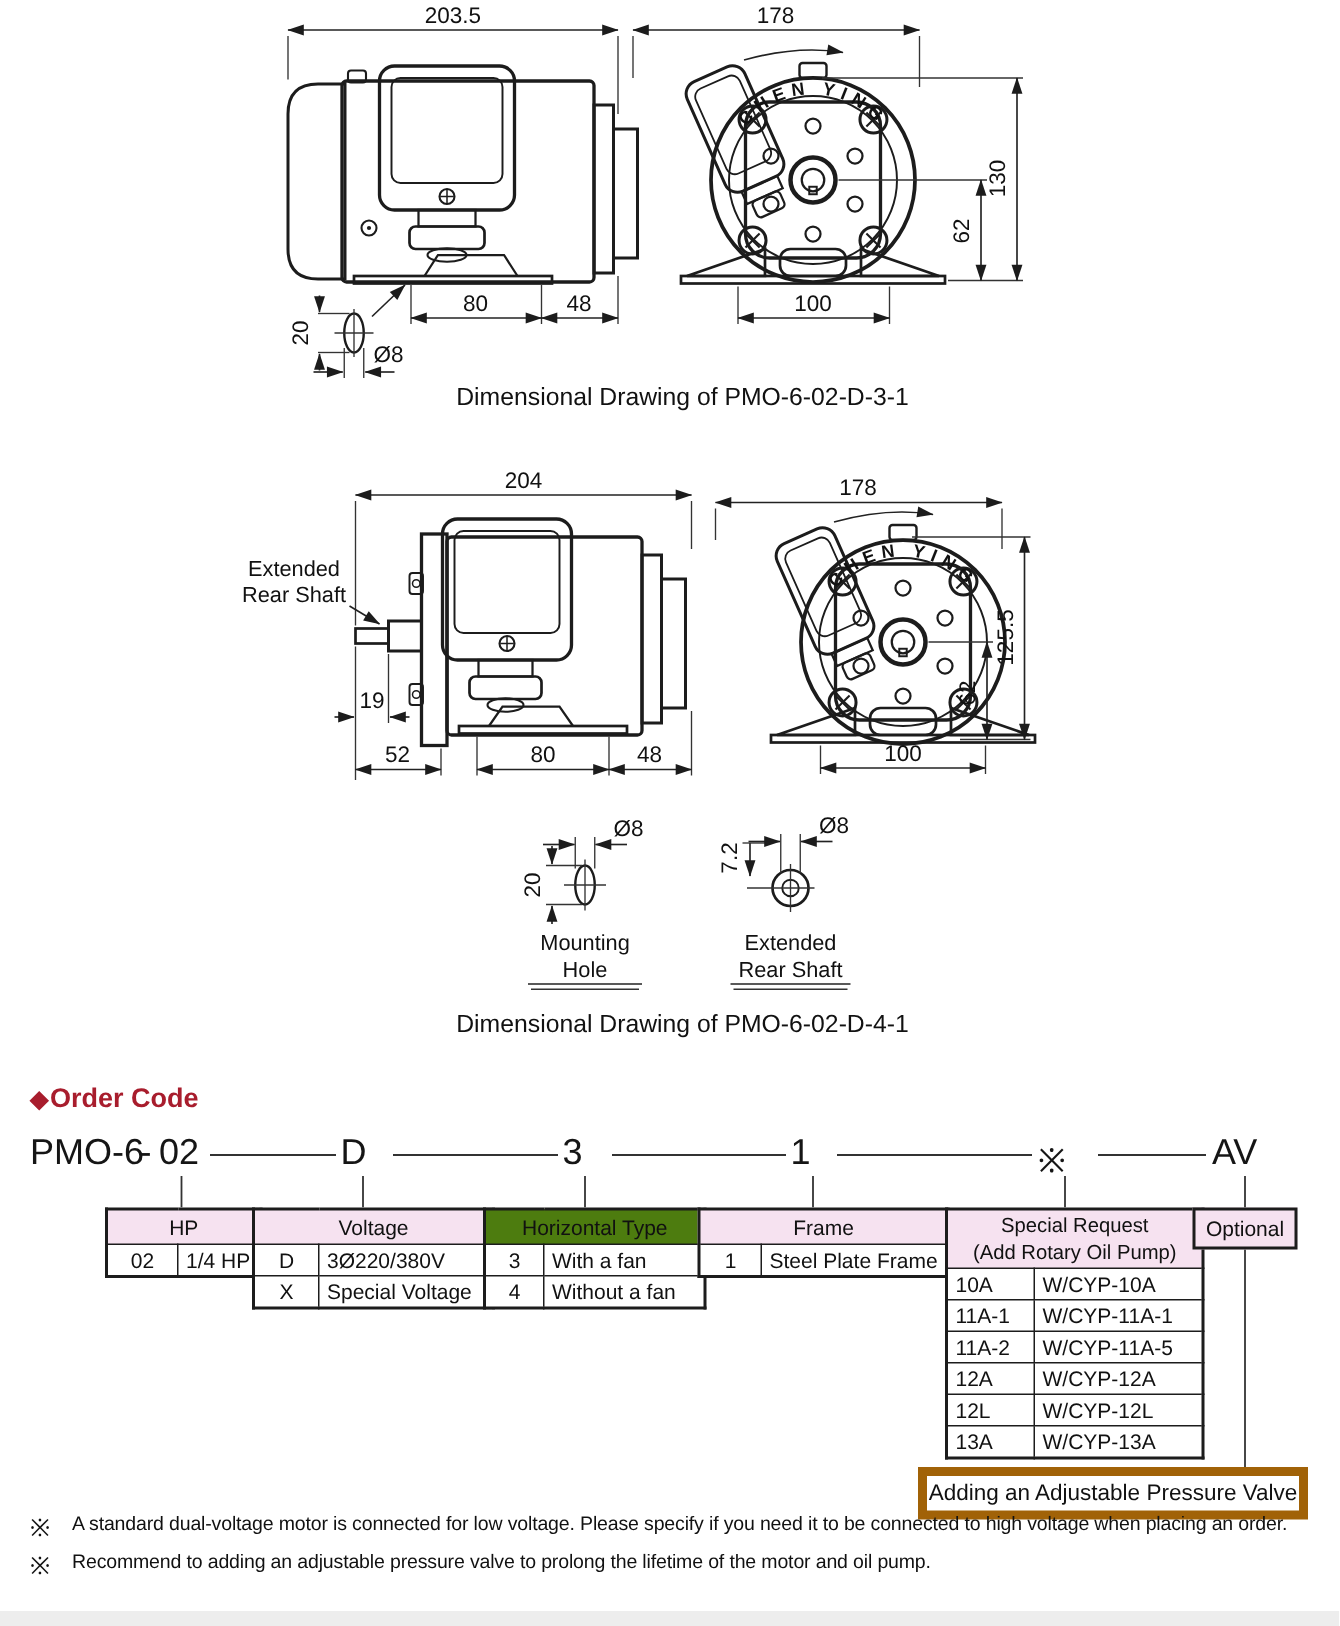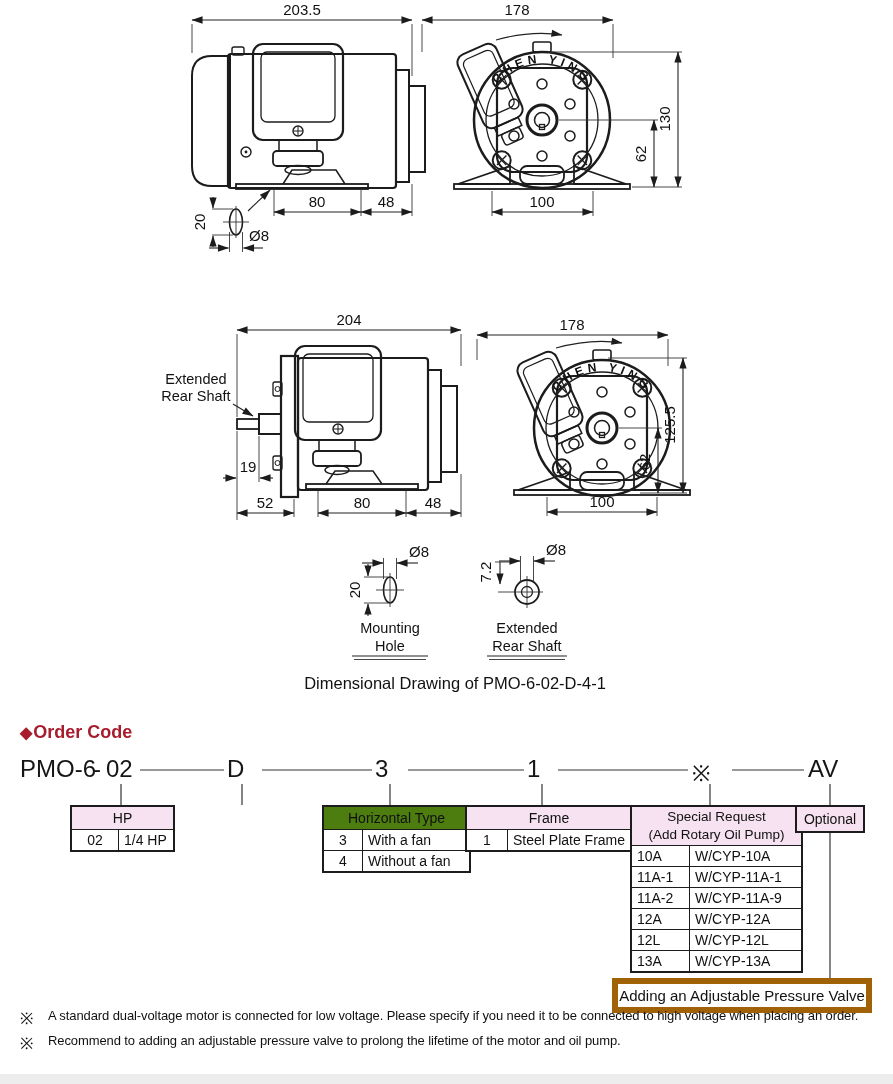--- a/index.html
+++ b/index.html
@@ -158,20 +158,21 @@
       <line class="dim" x1="654" y1="120" x2="654" y2="187" marker-start="url(#a1)" marker-end="url(#a1)"></line>
       <text class="dt" transform="translate(646,154) rotate(-90)" text-anchor="middle">62</text>
 
       <line class="thin" x1="492" y1="191" x2="492" y2="216"></line>
       <line class="thin" x1="593" y1="191" x2="593" y2="216"></line>
       <line class="dim" x1="492" y1="212" x2="593" y2="212" marker-start="url(#a1)" marker-end="url(#a1)"></line>
       <text class="dt" x="542" y="207" text-anchor="middle">100</text>
     </g>
   </svg>
 
+  <div class="caption" style="left:175px;top:256px;width:560px">Dimensional Drawing of PMO-6-02-D-3-1</div>
 
   <svg style="top:300px" width="893" height="372" viewBox="0 0 893 372">
     <defs>
       <marker id="a2" viewBox="0 0 10 8" markerWidth="11" markerHeight="8" refX="9.6" refY="4" orient="auto-start-reverse">
         <path d="M10,4 L0,0.7 L0,7.3 Z" fill="#1c1c1c"></path>
       </marker>
       <path id="arc2" d="M 550.3,103.9 A 57 57 0 0 1 653.7,103.9" fill="none"></path>
     </defs>
 
     <g class="ol">
@@ -372,20 +373,35 @@
         <tr>
           <th colspan="2" style="background:#f6e2f0;width:89px">HP</th>
         </tr>
     <tr>
       <td class="code" style="width:34px">02</td>
       <td class="desc">1/4 HP</td>
         </tr>
   </tbody>
     </table>
 
+  <table class="oc-table" style="left:168px;top:805px;border:2px solid #1c1c1c">
+    <tbody>
+        <tr>
+          <th colspan="2" style="background:#f6e2f0;width:146px">Voltage</th>
+        </tr>
+    <tr>
+      <td class="code" style="width:30px">D</td>
+      <td class="desc">3Ø220/380V</td>
+        </tr>
+    <tr>
+      <td class="code">X</td>
+      <td class="desc">Special Voltage</td>
+        </tr>
+  </tbody>
+    </table>
 
   <table class="oc-table" style="left:322px;top:805px;border:2px solid #1c1c1c">
     <tbody>
         <tr>
           <th colspan="2" style="background:#4d7c0f;width:133px">Horizontal Type</th>
         </tr>
     <tr>
       <td class="code" style="width:26px">3</td>
       <td class="desc">With a fan</td>
         </tr>
@@ -419,21 +435,21 @@
     <tr>
       <td class="desc" style="width:46px">10A</td>
       <td class="desc">W/CYP-10A</td>
         </tr>
     <tr>
       <td class="desc">11A-1</td>
       <td class="desc">W/CYP-11A-1</td>
         </tr>
     <tr>
       <td class="desc">11A-2</td>
-      <td class="desc">W/CYP-11A-9</td>
+      <td class="desc">W/CYP-11A-5</td>
         </tr>
     <tr>
       <td class="desc">12A</td>
       <td class="desc">W/CYP-12A</td>
         </tr>
     <tr>
       <td class="desc">12L</td>
       <td class="desc">W/CYP-12L</td>
         </tr>
     <tr>

